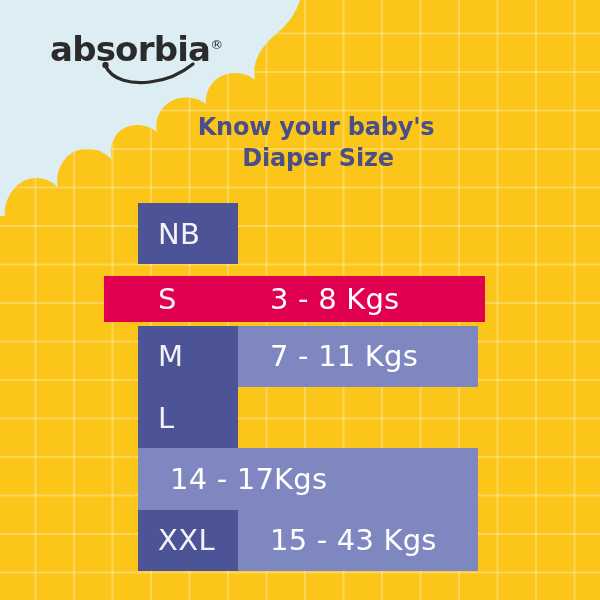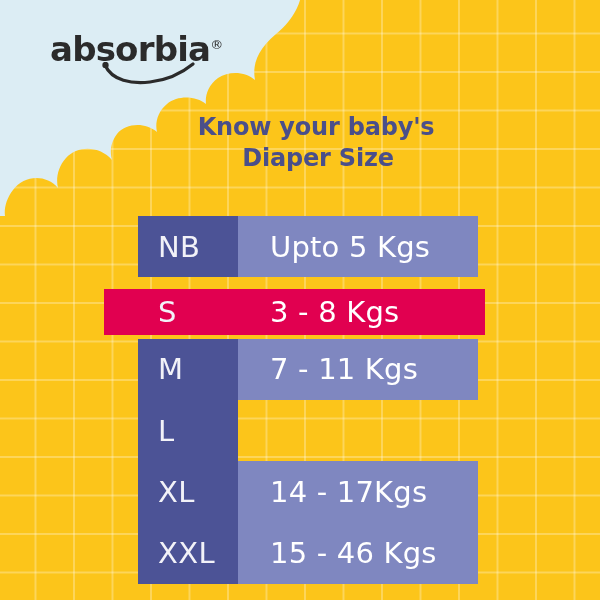--- a/index.html
+++ b/index.html
@@ -84,21 +84,21 @@
     line-height: 1.28;
     letter-spacing: -0.2px;
   }
   .title .line { display: block; }
   .title .line2 { margin-left: 4px; }
 
   
   .table {
     position: absolute;
     left: 138px;
-    top: 216px;
+    top: 203px;
     width: 340px;
     height: 368px;
   }
   .row {
     position: relative;
     display: flex;
     height: 61.34px;
     align-items: center;
   }
   .cell-size {
@@ -196,45 +196,43 @@
 
   <div class="title">
     <span class="line line1">Know your baby's</span>
     <span class="line line2">Diaper Size</span>
   </div>
 
   <div class="table">
 
     <div class="row">
       <div class="cell-size">NB</div>
-      <div class="cell-weight">Upto 5 Kgs</div>
     </div>
 
     <div class="row hidden-row">
       <div class="cell-size">S</div>
       <div class="cell-weight">3 - 8 Kgs</div>
     </div>
 
     <div class="row">
       <div class="cell-size">M</div>
       <div class="cell-weight">7 - 11 Kgs</div>
     </div>
 
     <div class="row">
       <div class="cell-size">L</div>
     </div>
 
     <div class="row">
-      <div class="cell-size">XL</div>
       <div class="cell-weight">14 - 17Kgs</div>
     </div>
 
     <div class="row">
       <div class="cell-size">XXL</div>
-      <div class="cell-weight">15 - 46 Kgs</div>
+      <div class="cell-weight">15 - 43 Kgs</div>
     </div>
 
     <div class="row highlight">
       <div class="cell-size">S</div>
       <div class="cell-weight">3 - 8 Kgs</div>
     </div>
 
   </div>
 
 </div>

